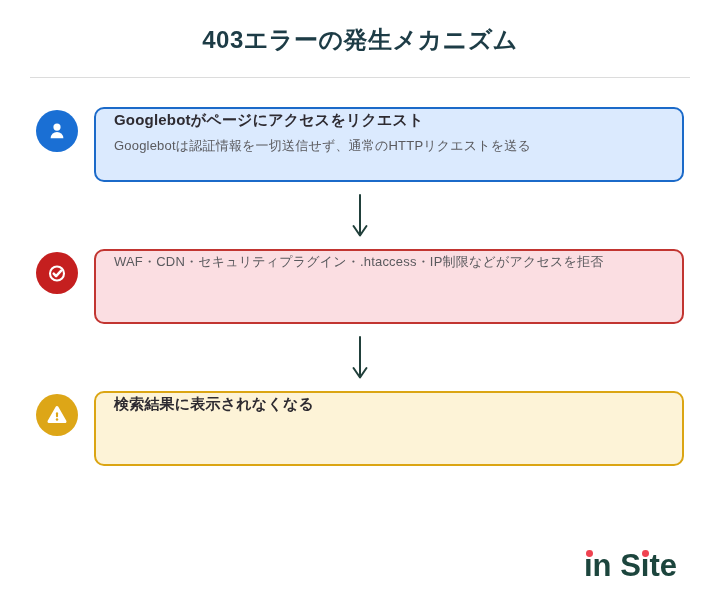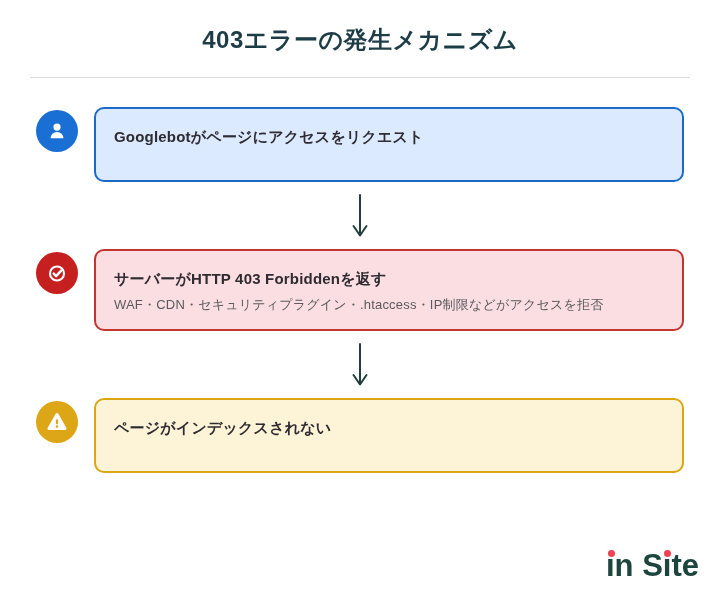--- a/index.html
+++ b/index.html
@@ -32,21 +32,21 @@
     background: var(--icon, #888);
     display: flex; align-items: center; justify-content: center;
     margin-right: 16px;
     margin-top: 3px;
   }
   .card {
     flex: 1;
     border: 2px solid var(--accent, #888);
     background: var(--bg, #eee);
     border-radius: 10px;
-    padding: 19px 18px 15px 18px;
+    padding: 2px 18px 15px 18px;
     min-height: 75px;
   }
   .card-title {
     font-size: 15px;
     font-weight: bold;
     color: #2e2b31;
     margin-bottom: 7px;
     letter-spacing: 0.2px;
   }
   .card-desc {
@@ -55,21 +55,21 @@
     letter-spacing: 0.2px;
   }
   .arrow-wrap {
     height: 67px;
     display: flex;
     align-items: center;
     justify-content: center;
   }
   .logo {
     position: absolute;
-    right: 21px;
+    right: 43px;
     bottom: 12px;
     font-size: 31px;
     font-weight: 800;
     color: var(--logo-color, #1c453d);
     letter-spacing: 0px;
     white-space: pre;
   }
   .logo-seg { position: relative; display: inline-block; }
   .logo-dot {
     position: absolute;
@@ -91,41 +91,41 @@
 
   <div class="row">
     <div class="badge" style="--icon: #1a6fd4;">
       <svg width="24" height="24" viewBox="0 0 24 24" aria-hidden="true">
         <circle cx="12" cy="8.1" r="3.6" fill="#ffffff"></circle>
         <path d="M5.6 19.3 a6.4 6.4 0 0 1 12.8 0 z" fill="#ffffff"></path>
       </svg>
     </div>
     <div class="card" style="--accent: #1b6ac9; --bg: #dbeafe;">
       <div class="card-title">Googlebotがページにアクセスをリクエスト</div>
+      <div class="card-desc">Googlebotは認証情報を一切送信せず、通常のHTTPリクエストを送る</div>
     </div>
   </div>
 
   <div class="arrow-wrap">
     <svg width="18" height="46" viewBox="0 0 18 46" aria-hidden="true">
       <g stroke="#21403b" stroke-width="2" fill="none" stroke-linecap="round" stroke-linejoin="round">
         <line x1="9" y1="2" x2="9" y2="42"></line>
         <path d="M2.5 33 L9 42.5 L15.5 33"></path>
       </g>
     </svg>
   </div>
 
   <div class="row">
     <div class="badge" style="--icon: #c51f1f;">
       <svg width="24" height="24" viewBox="0 0 24 24" aria-hidden="true">
         <circle cx="12" cy="12.5" r="7" fill="none" stroke="#ffffff" stroke-width="2.1"></circle>
         <path d="M8.7 12.6 l2.4 2.5 L16.2 9.6" fill="none" stroke="#ffffff" stroke-width="2.5" stroke-linecap="round" stroke-linejoin="round"></path>
       </svg>
     </div>
     <div class="card" style="--accent: #c23531; --bg: #fbdee2;">
-      <div class="card-title">サーバーがHTTP 403 Forbiddenを返す</div>
       <div class="card-desc">WAF・CDN・セキュリティプラグイン・.htaccess・IP制限などがアクセスを拒否</div>
     </div>
   </div>
 
   <div class="arrow-wrap">
     <svg width="18" height="46" viewBox="0 0 18 46" aria-hidden="true">
       <g stroke="#21403b" stroke-width="2" fill="none" stroke-linecap="round" stroke-linejoin="round">
         <line x1="9" y1="2" x2="9" y2="42"></line>
         <path d="M2.5 33 L9 42.5 L15.5 33"></path>
       </g>
@@ -134,21 +134,21 @@
 
   <div class="row">
     <div class="badge" style="--icon: #dda617;">
       <svg width="24" height="24" viewBox="0 0 24 24" aria-hidden="true">
         <path d="M12 4.6 L20 18.6 H4 Z" fill="#ffffff" stroke="#ffffff" stroke-width="3" stroke-linejoin="round"></path>
         <rect x="10.95" y="9.2" width="2.1" height="5.1" rx="1" fill="#dda617"></rect>
         <circle cx="12" cy="16.4" r="1.25" fill="#dda617"></circle>
       </svg>
     </div>
     <div class="card" style="--accent: #dba513; --bg: #fdf3d7;">
-      <div class="card-title">ページがインデックスされない</div>
+      <div class="card-title">検索結果に表示されなくなる</div>
     </div>
   </div>
 
 </div>
 
 <div class="logo" style="--logo-color: #1c453d; --logo-accent: #ef4351;">
   <span class="logo-seg"><i class="logo-dot d1"></i><span>ın</span></span><span> </span><span class="logo-seg"><i class="logo-dot d2"></i><span>Sıte</span></span>
 </div>
 
 </body></html>

